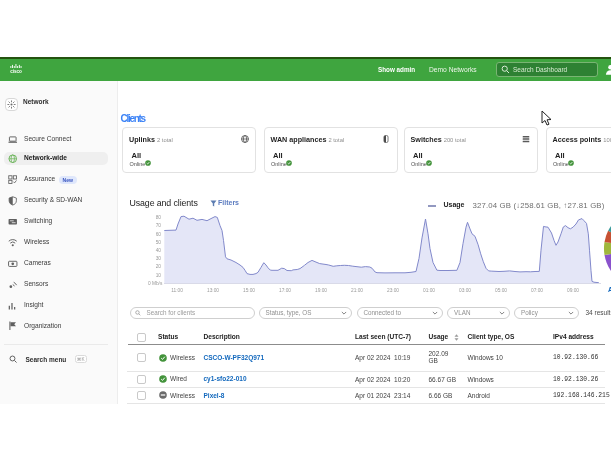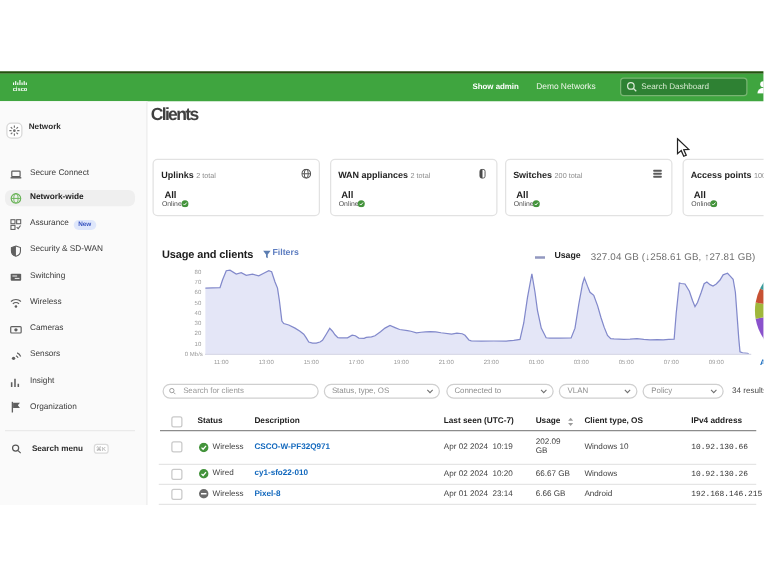--- a/index.html
+++ b/index.html
@@ -124,21 +124,21 @@
     </div>
 
   <div class="abs" style="left:4px;top:344px;width:104px;height:1px;background:#eaeaea;"></div>
   <svg class="abs" style="left:9px;top:355.2px;" width="8.5" height="8.5" viewBox="0 0 9 9">
     <circle cx="3.7" cy="3.7" r="2.6" fill="none" stroke="#585858" stroke-width="1"></circle>
     <line x1="5.8" y1="5.8" x2="8" y2="8" stroke="#585858" stroke-width="1"></line>
   </svg>
   <div class="abs" style="left:25.5px;top:355.6px;font-size:6.5px;font-weight:bold;color:#2e2e2e;">Search menu</div>
   <div class="abs" style="left:74.5px;top:355px;width:12.5px;height:7.5px;border:1px solid #dadada;border-radius:2.5px;background:#fff;color:#9a9a9a;font-size:4.7px;line-height:7px;text-align:center;">⌘K</div>
 
-  <div class="abs" style="left:120.5px;top:83px;font-size:14px;font-weight:bold;color:#404040;letter-spacing:-1.3px;">Clients</div>
+  <div class="abs" style="left:120.5px;top:113px;font-size:10px;font-weight:bold;color:#3b82f6;letter-spacing:-1.3px;">Clients</div>
 
   <div id="cards">
       <div class="abs" style="left:122px;top:127px;width:134px;height:45.5px;background:#fff;border:1px solid #e2e2e2;border-radius:4px;"></div>
       <div class="abs" style="left:129px;top:134.5px;font-size:7.2px;font-weight:bold;color:#1f1f1f;white-space:nowrap;">Uplinks <span style="font-weight:normal;color:#8e8e8e;font-size:5.8px;">2 total</span></div>
       <svg class="abs" style="left:240.5px;top:135px;" width="8" height="8" viewBox="0 0 9 9">
         <circle cx="4.5" cy="4.5" r="3.9" fill="none" stroke="#555" stroke-width="1"></circle>
         <ellipse cx="4.5" cy="4.5" rx="1.8" ry="3.9" fill="none" stroke="#555" stroke-width="0.9"></ellipse>
         <line x1="0.6" y1="4.5" x2="8.4" y2="4.5" stroke="#555" stroke-width="0.9"></line>
       </svg>
       <div class="abs" style="left:131.5px;top:151px;font-size:7.6px;font-weight:bold;color:#1f1f1f;">All</div>
@@ -175,21 +175,21 @@
       <div class="abs" style="left:545.5px;top:127px;width:134px;height:45.5px;background:#fff;border:1px solid #e2e2e2;border-radius:4px;"></div>
       <div class="abs" style="left:552.5px;top:134.5px;font-size:7.2px;font-weight:bold;color:#1f1f1f;white-space:nowrap;">Access points <span style="font-weight:normal;color:#8e8e8e;font-size:5.8px;">100 total</span></div>
       <div class="abs" style="left:555px;top:151px;font-size:7.6px;font-weight:bold;color:#1f1f1f;">All</div>
       <div class="abs" style="left:553px;top:160.5px;font-size:5.5px;color:#4f4f4f;">Online</div>
       <svg class="abs" style="left:568px;top:160.2px;" width="6" height="6" viewBox="0 0 7 7">
         <circle cx="3.5" cy="3.5" r="3.3" fill="#43933b"></circle>
         <path d="M2 3.6 l1.1 1.1 2-2.3" fill="none" stroke="#fff" stroke-width="0.9"></path>
       </svg>
     </div>
 
-  <div class="abs" style="left:129.5px;top:198px;font-size:8.8px;font-weight:bold;color:#1c1c1c;letter-spacing:-0.1px;">Usage and clients</div>
+  <div class="abs" style="left:129.5px;top:198px;font-size:8.8px;font-weight:normal;color:#1c1c1c;letter-spacing:-0.1px;">Usage and clients</div>
   <svg class="abs" style="left:209.5px;top:199.5px;" width="7" height="7" viewBox="0 0 7 7">
     <path d="M0.5 0.5 h6 l-2.3 3 v3 l-1.4 -0.8 v-2.2 z" fill="#5c7db1"></path>
   </svg>
   <div class="abs" style="left:218px;top:199px;font-size:7px;color:#5c7cc0;font-weight:bold;">Filters</div>
 
   <div class="abs" style="left:427.8px;top:205px;width:8.3px;height:1.5px;background:#9298c0;"></div>
   <div class="abs" style="left:443.5px;top:201px;font-size:7px;font-weight:bold;color:#222;">Usage</div>
   <div class="abs" style="left:472.5px;top:201px;font-size:7.8px;color:#6f6f6f;letter-spacing:0.15px;white-space:nowrap;">327.04 GB (↓258.61 GB, ↑27.81 GB)</div>
 
   <svg id="chart" class="abs" style="left:0;top:0;" width="611" height="458" viewBox="0 0 611 458">

